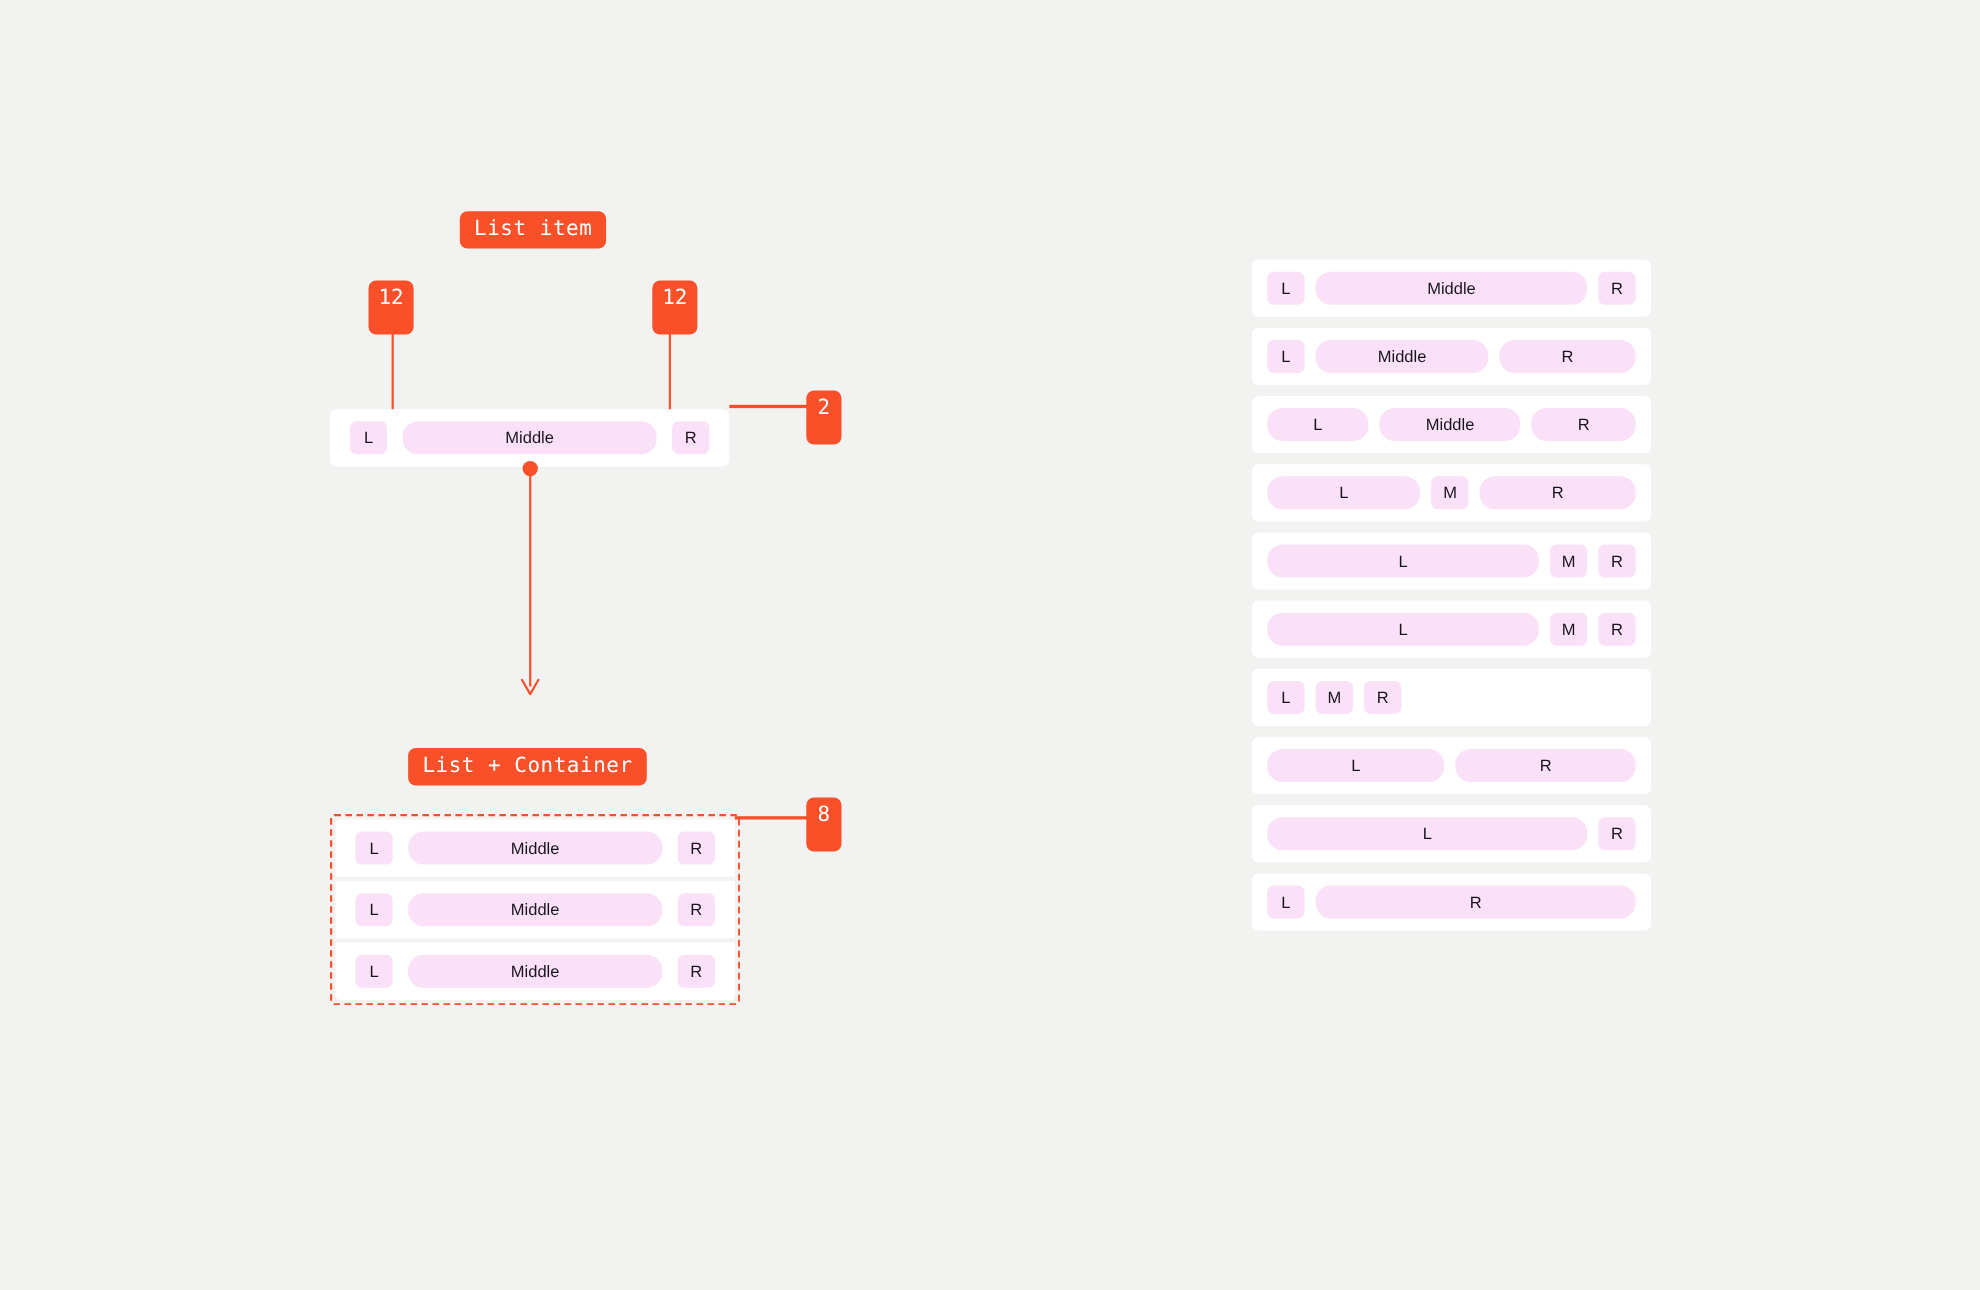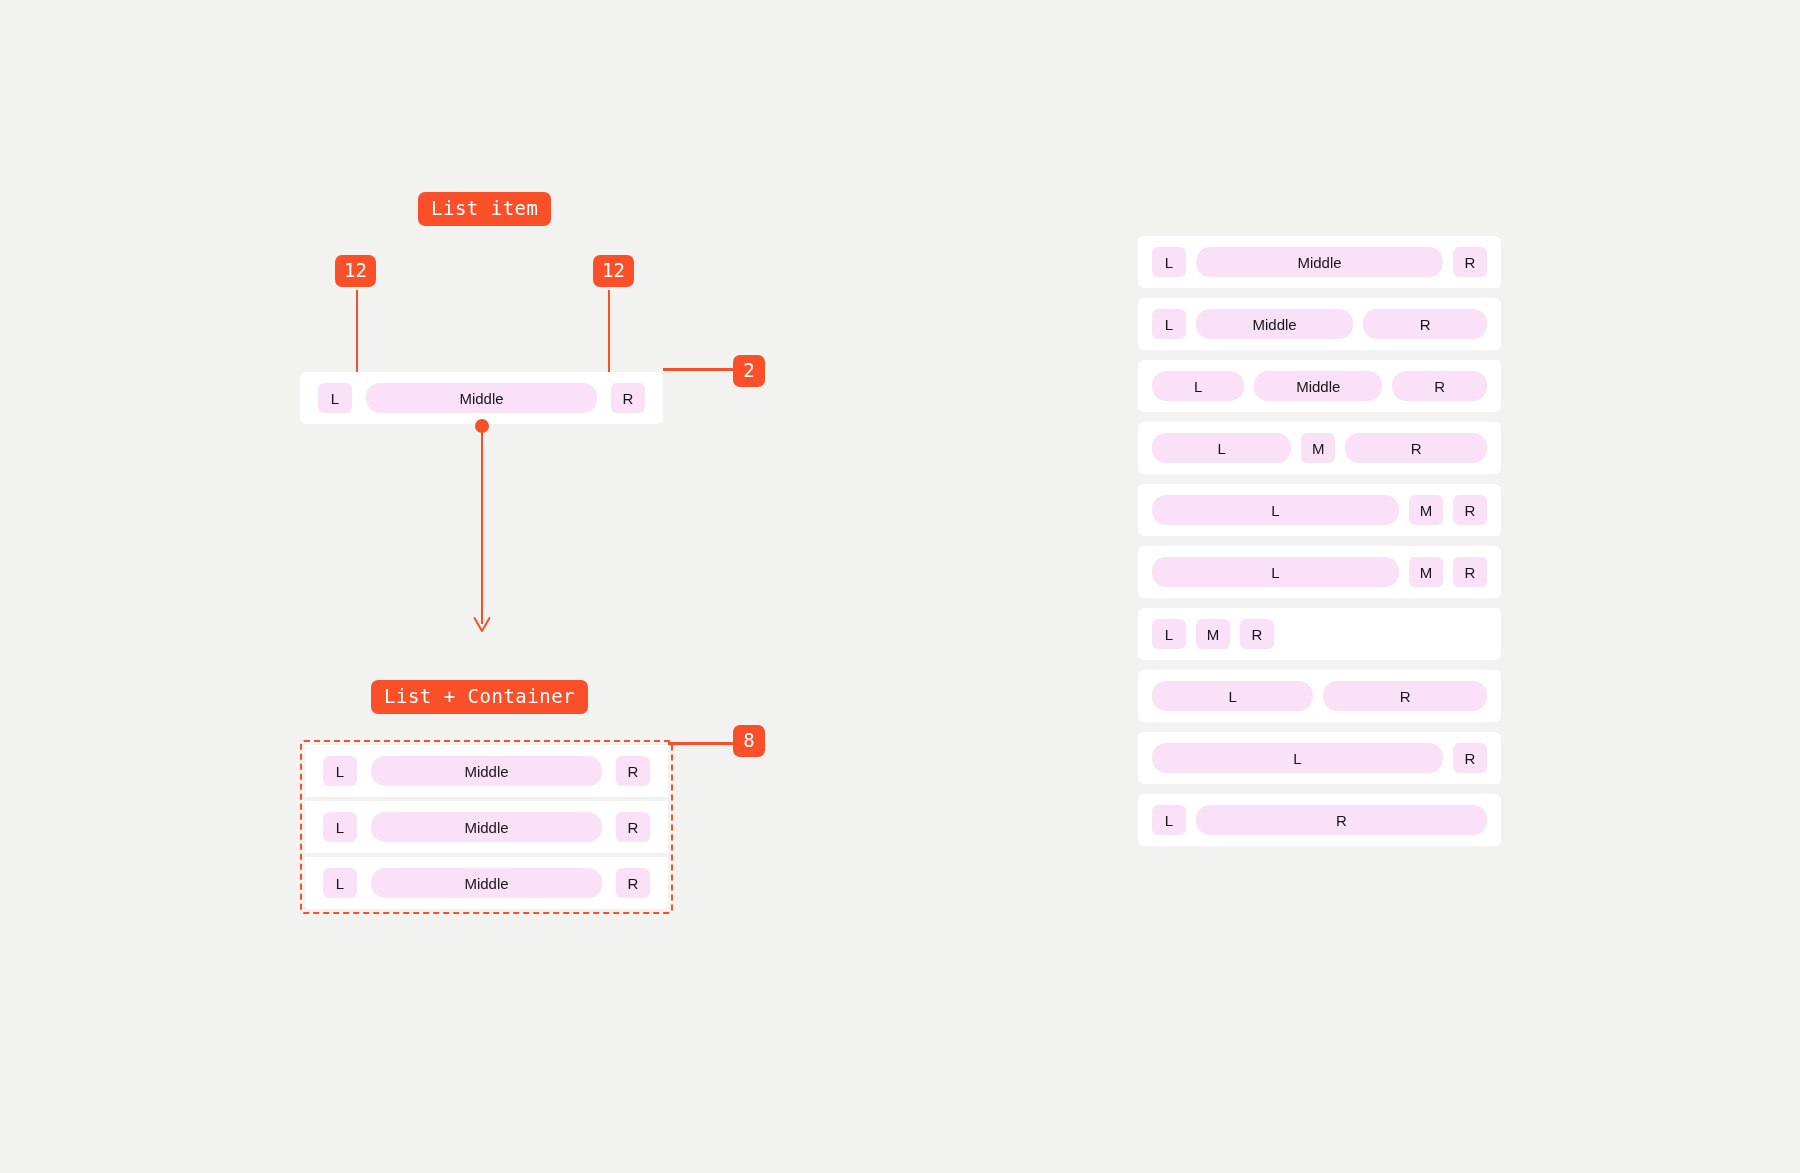--- a/index.html
+++ b/index.html
@@ -51,21 +51,21 @@
 
   
   .badge {
     position: absolute;
     background: #F9502A;
     color: #FFFFFF;
     font-family: "DejaVu Sans Mono", monospace;
     font-size: 19px;
     border-radius: 7px;
     min-width: 14px;
-    padding: 6px 9px 7px 9px;
+    padding: 6px 9px 24px 9px;
     text-align: center;
     line-height: 1;
     white-space: nowrap;
   }
 
   
   .vrule {
     position: absolute;
     width: 2px;
     background: #F9502A;

